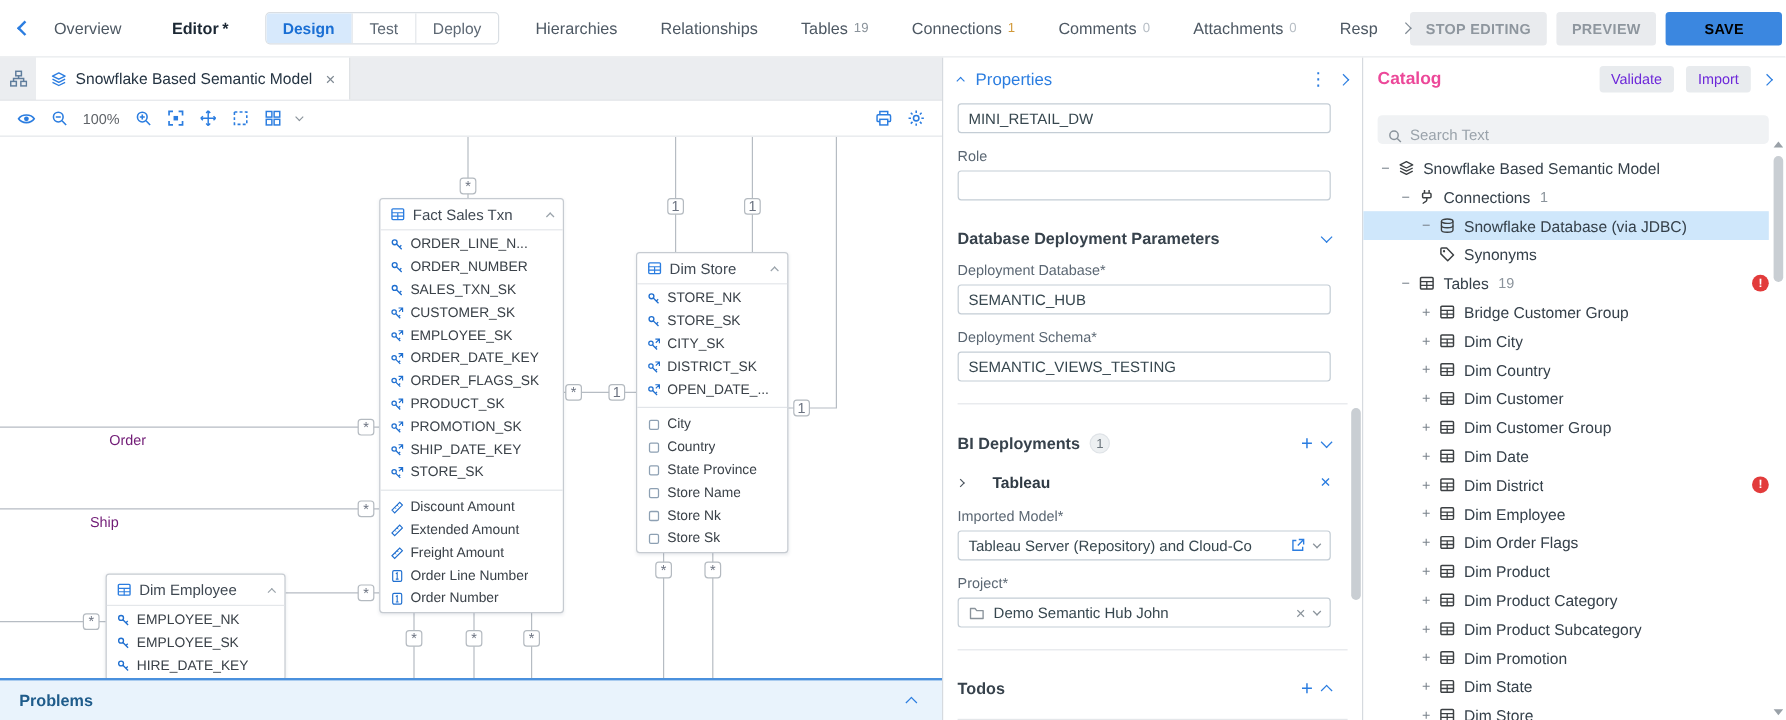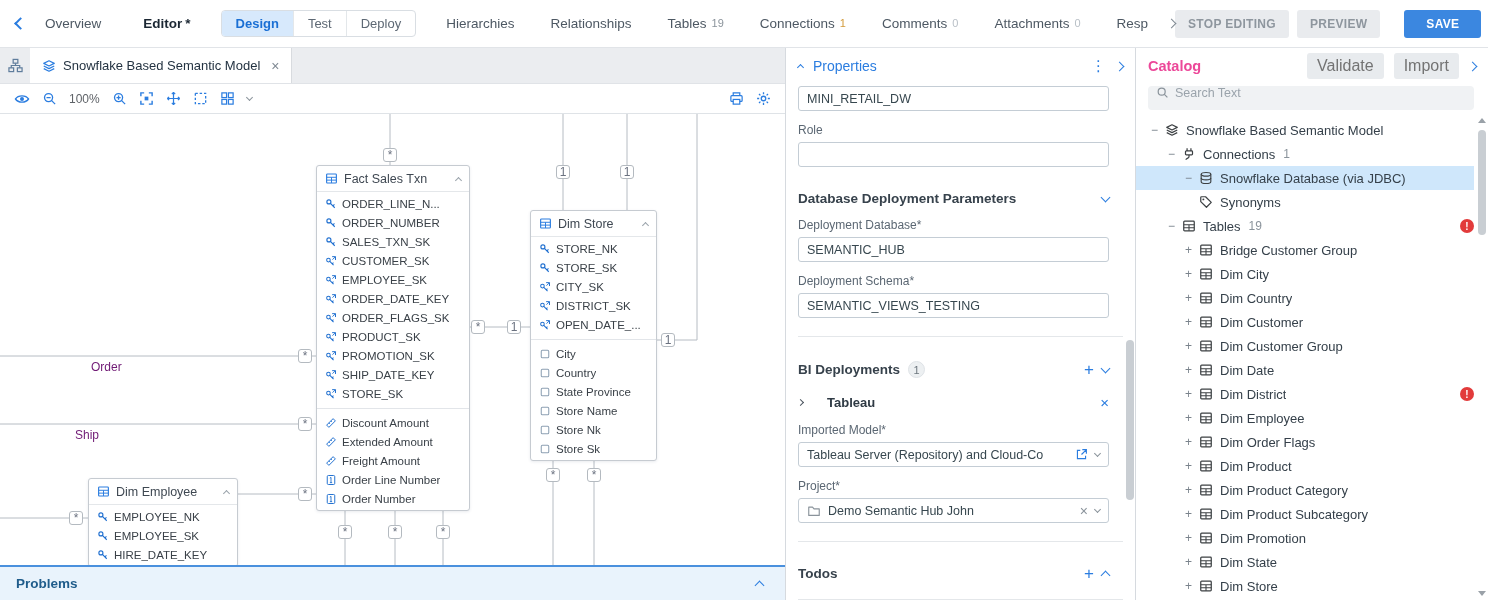--- a/index.html
+++ b/index.html
@@ -31,21 +31,21 @@
 .mode.active{background:#d7e9fc;color:#1a6fd4;font-weight:bold;}
 .navlinks{display:flex;align-items:center;gap:36px;flex:none;overflow:hidden;}
 .count{font-size:11px;margin-left:5px;position:relative;top:-1px;}
 .t-gray{color:#8a939b;}
 .t-amber{color:#d29a3a;}
 .t-faint{color:#b8bfc6;}
 .nav-scroll{color:#7e8892;margin-left:20px;cursor:pointer;}
 .nav-right{margin-left:auto;display:flex;align-items:flex-start;gap:8px;flex:none;}
 .btn{border:none;border-radius:3px;font-size:12px;font-weight:bold;letter-spacing:.3px;padding:7px 13px;cursor:pointer;font-family:inherit;}
 .btn-gray{background:#e9ebee;color:#8e969e;}
-.btn-save{background:#3b87e0;color:#ffffff;padding:7px 22px;margin-left:16px;}
+.btn-save{background:#3b87e0;color:#000000;padding:7px 32px;}
 
 .main{flex:1;display:flex;min-height:0;}
 .left-col{width:785px;flex:none;display:flex;flex-direction:column;min-height:0;}
 
 .docstrip{height:36px;flex:none;background:#ebedf0;display:flex;align-items:stretch;border-bottom:1px solid #e0e3e7;}
 .strip-btn{width:30px;display:flex;align-items:center;justify-content:center;color:#5f7d9c;cursor:pointer;}
 .doctab{background:#fff;display:flex;align-items:center;gap:7px;padding:0 12px;border-right:1px solid #d8dbdf;cursor:pointer;}
 .doctab-title{font-size:13px;color:#243342;white-space:nowrap;}
 .doctab-close{color:#7e8892;font-size:14px;margin-left:4px;cursor:pointer;}
 
@@ -96,22 +96,22 @@
 .select{display:flex;align-items:center;gap:7px;height:25px;border:1px solid #c4cdd5;border-radius:3px;padding:0 8px;cursor:pointer;background:#fff;}
 .sel-text{font-size:12.5px;color:#37474f;white-space:nowrap;overflow:hidden;flex:1;}
 .sel-x{color:#8a939b;font-size:14px;cursor:pointer;}
 .select .chev{color:#8a939b;}
 .divider{height:1px;background:#e4e7ea;margin:18px -14px 0 0;}
 .vscroll{position:absolute;width:8px;right:1px;top:36px;bottom:2px;}
 .vthumb{position:absolute;left:0;width:8px;background:#c9ced3;border-radius:4px;}
 
 .catalog{flex:1;border-left:1px solid #d6dadf;background:#fff;position:relative;display:flex;flex-direction:column;min-height:0;}
 .cat-title{color:#ec4899;font-weight:bold;font-size:14.5px;}
-.btn-sm{border:none;background:#e8ebee;color:#737373;font-size:16px;border-radius:3px;padding:4px 10px;cursor:pointer;font-family:inherit;}
-.search{height:24px;background:#f0f2f4;border-radius:4px;margin:2px 14px 6px 12px;display:flex;align-items:flex-start;gap:6px;padding:0 8px;}
+.btn-sm{border:none;background:#e8ebee;color:#6d28d9;font-size:12px;border-radius:3px;padding:4px 10px;cursor:pointer;font-family:inherit;}
+.search{height:24px;background:#f0f2f4;border-radius:4px;margin:12px 14px 6px 12px;display:flex;align-items:flex-end;gap:6px;padding:0 8px;}
 .search svg{color:#8a939b;}
 .search input{border:none;background:transparent;outline:none;font-size:12.5px;color:#37474f;flex:1;font-family:inherit;}
 .search input::placeholder{color:#9aa3ab;}
 .tree{flex:1;overflow:hidden;padding:2px 14px 0 0;}
 .tree-row{height:24px;display:flex;align-items:center;gap:4px;cursor:pointer;white-space:nowrap;}
 .tree-row.selected{background:#cfe7fb;}
 .tw{width:13px;text-align:center;color:#7a838c;font-size:12px;flex:none;}
 .t-ic{width:14px;height:14px;flex:none;margin-right:3px;}
 .t-label{font-size:13px;color:#35404a;overflow:hidden;text-overflow:ellipsis;}
 .t-count{color:#8a939b;font-size:12px;margin-left:4px;}

